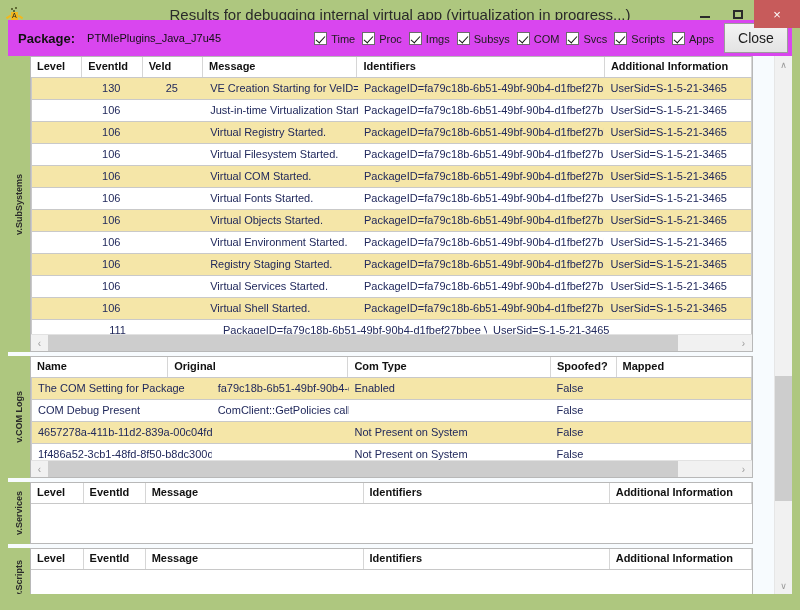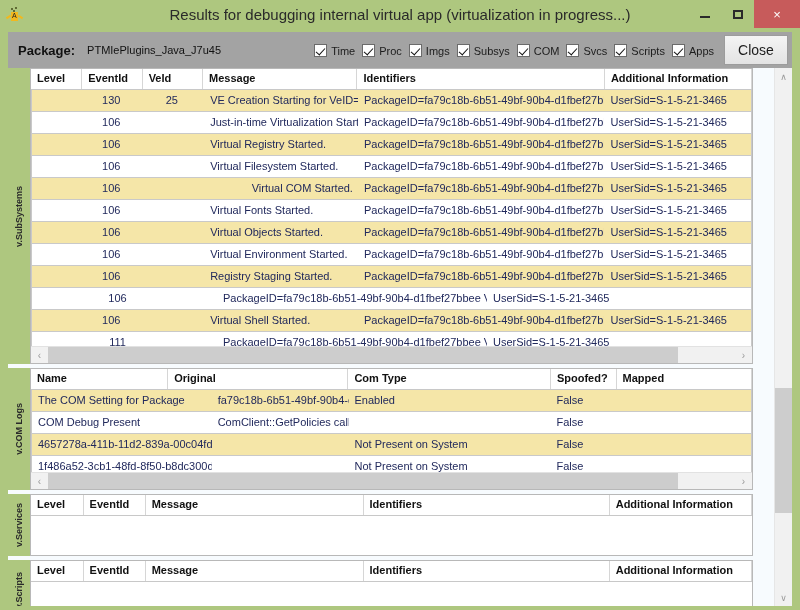--- a/index.html
+++ b/index.html
@@ -90,24 +90,24 @@
     background: #c75b5b;
     color: #ffffff;
     font-size: 13px;
   }
   .min-glyph { width: 10px; height: 2px; background: #2a2a2a; margin-top: 6px; }
   .max-glyph { width: 10px; height: 9px; border: 2px solid #2a2a2a; box-sizing: border-box; }
 
   
   .client {
     position: absolute;
-    left: 8px; top: 32px;
+    left: 8px; top: 20px;
     width: 784px;
     height: 574px;
-    background: #a3a3a3;
+    background: #d946ef;
     box-sizing: border-box;
   }
   
   .toolbar {
     height: 36px;
     display: flex;
     align-items: center;
     padding: 0 4px 0 10px;
     box-sizing: border-box;
     position: relative;
@@ -415,21 +415,21 @@
                   <div class="cell num" style="width: 65px;">106</div>
                   <div class="cell num" style="width: 65px;"></div>
                   <div class="cell" style="width: 168px;">Virtual Filesystem Started.</div>
                   <div class="cell" style="width: 270px;">PackageID=fa79c18b-6b51-49bf-90b4-d1fbef27bbee Versi</div>
                   <div class="cell" style="width: 160px; flex: 1 1 auto;">UserSid=S-1-5-21-3465</div>
                 </div>
                 <div class="row alt">
                   <div class="cell" style="width: 55px;"></div>
                   <div class="cell num" style="width: 65px;">106</div>
                   <div class="cell num" style="width: 65px;"></div>
-                  <div class="cell" style="width: 168px; text-align: right;">Virtual COM Started.</div>
+                  <div class="cell" style="width: 168px;">Virtual COM Started.</div>
                   <div class="cell" style="width: 270px;">PackageID=fa79c18b-6b51-49bf-90b4-d1fbef27bbee Versi</div>
                   <div class="cell" style="width: 160px; flex: 1 1 auto;">UserSid=S-1-5-21-3465</div>
                 </div>
                 <div class="row">
                   <div class="cell" style="width: 55px;"></div>
                   <div class="cell num" style="width: 65px;">106</div>
                   <div class="cell num" style="width: 65px;"></div>
                   <div class="cell" style="width: 168px;">Virtual Fonts Started.</div>
                   <div class="cell" style="width: 270px;">PackageID=fa79c18b-6b51-49bf-90b4-d1fbef27bbee Versi</div>
                   <div class="cell" style="width: 160px; flex: 1 1 auto;">UserSid=S-1-5-21-3465</div>
@@ -455,20 +455,21 @@
                   <div class="cell num" style="width: 65px;">106</div>
                   <div class="cell num" style="width: 65px;"></div>
                   <div class="cell" style="width: 168px;">Registry Staging Started.</div>
                   <div class="cell" style="width: 270px;">PackageID=fa79c18b-6b51-49bf-90b4-d1fbef27bbee Versi</div>
                   <div class="cell" style="width: 160px; flex: 1 1 auto;">UserSid=S-1-5-21-3465</div>
                 </div>
                 <div class="row">
                   <div class="cell" style="width: 55px;"></div>
                   <div class="cell num" style="width: 65px;">106</div>
                   <div class="cell num" style="width: 65px;"></div>
+                  <div class="cell" style="width: 168px;">Virtual Services Started.</div>
                   <div class="cell" style="width: 270px;">PackageID=fa79c18b-6b51-49bf-90b4-d1fbef27bbee Versi</div>
                   <div class="cell" style="width: 160px; flex: 1 1 auto;">UserSid=S-1-5-21-3465</div>
                 </div>
                 <div class="row alt">
                   <div class="cell" style="width: 55px;"></div>
                   <div class="cell num" style="width: 65px;">106</div>
                   <div class="cell num" style="width: 65px;"></div>
                   <div class="cell" style="width: 168px;">Virtual Shell Started.</div>
                   <div class="cell" style="width: 270px;">PackageID=fa79c18b-6b51-49bf-90b4-d1fbef27bbee Versi</div>
                   <div class="cell" style="width: 160px; flex: 1 1 auto;">UserSid=S-1-5-21-3465</div>

